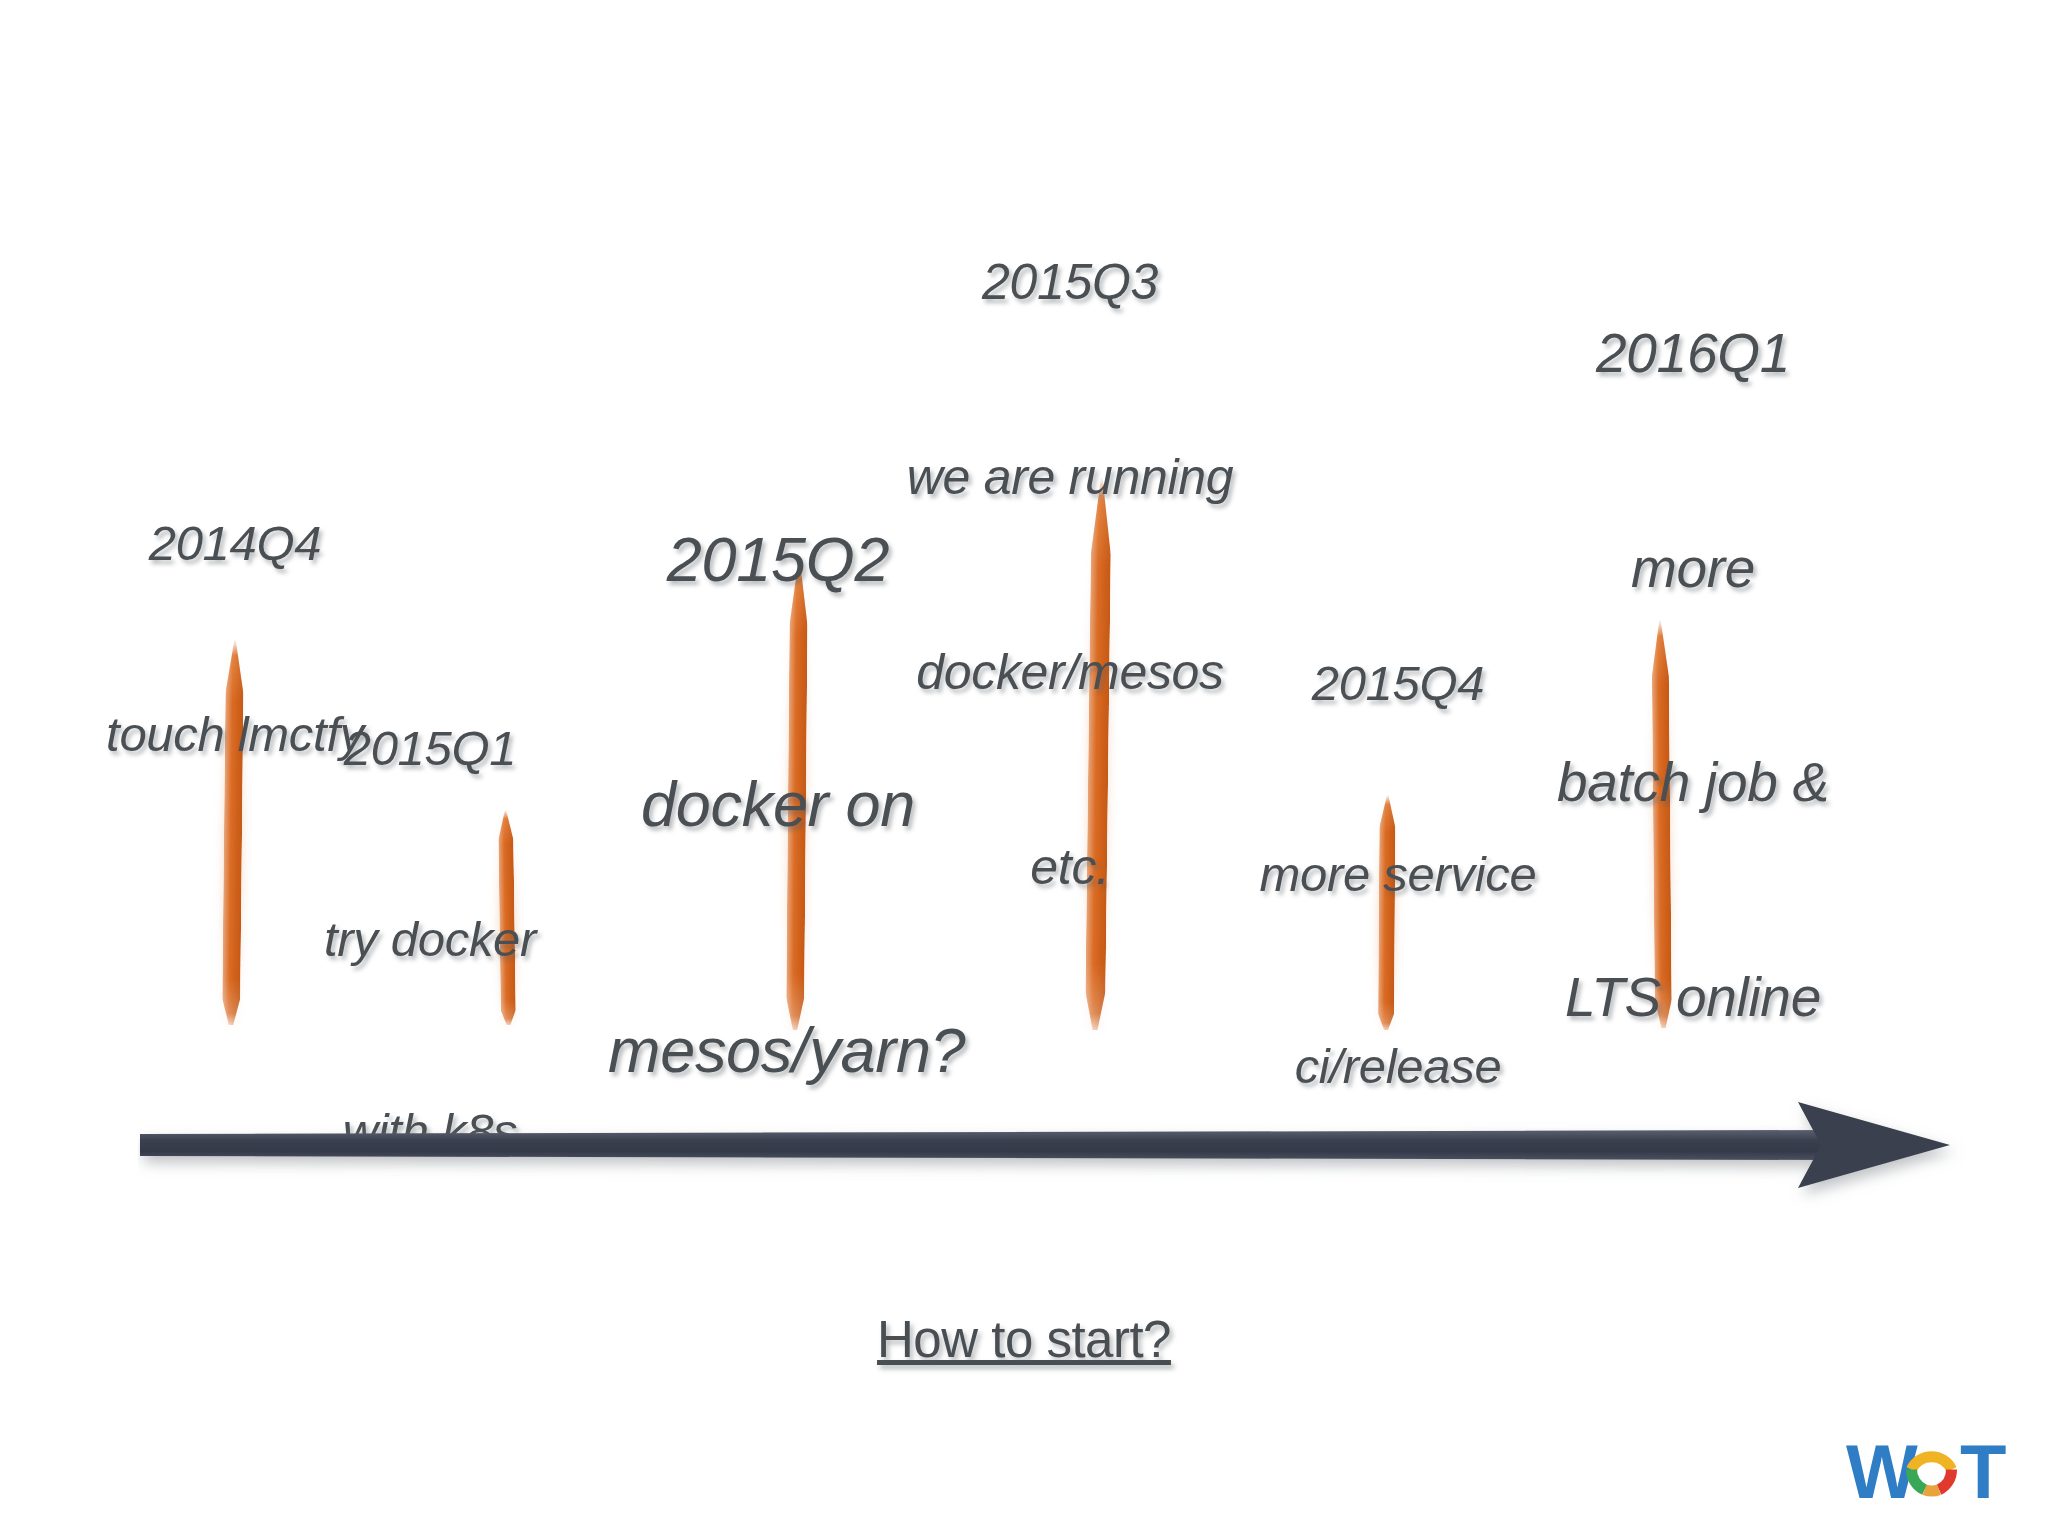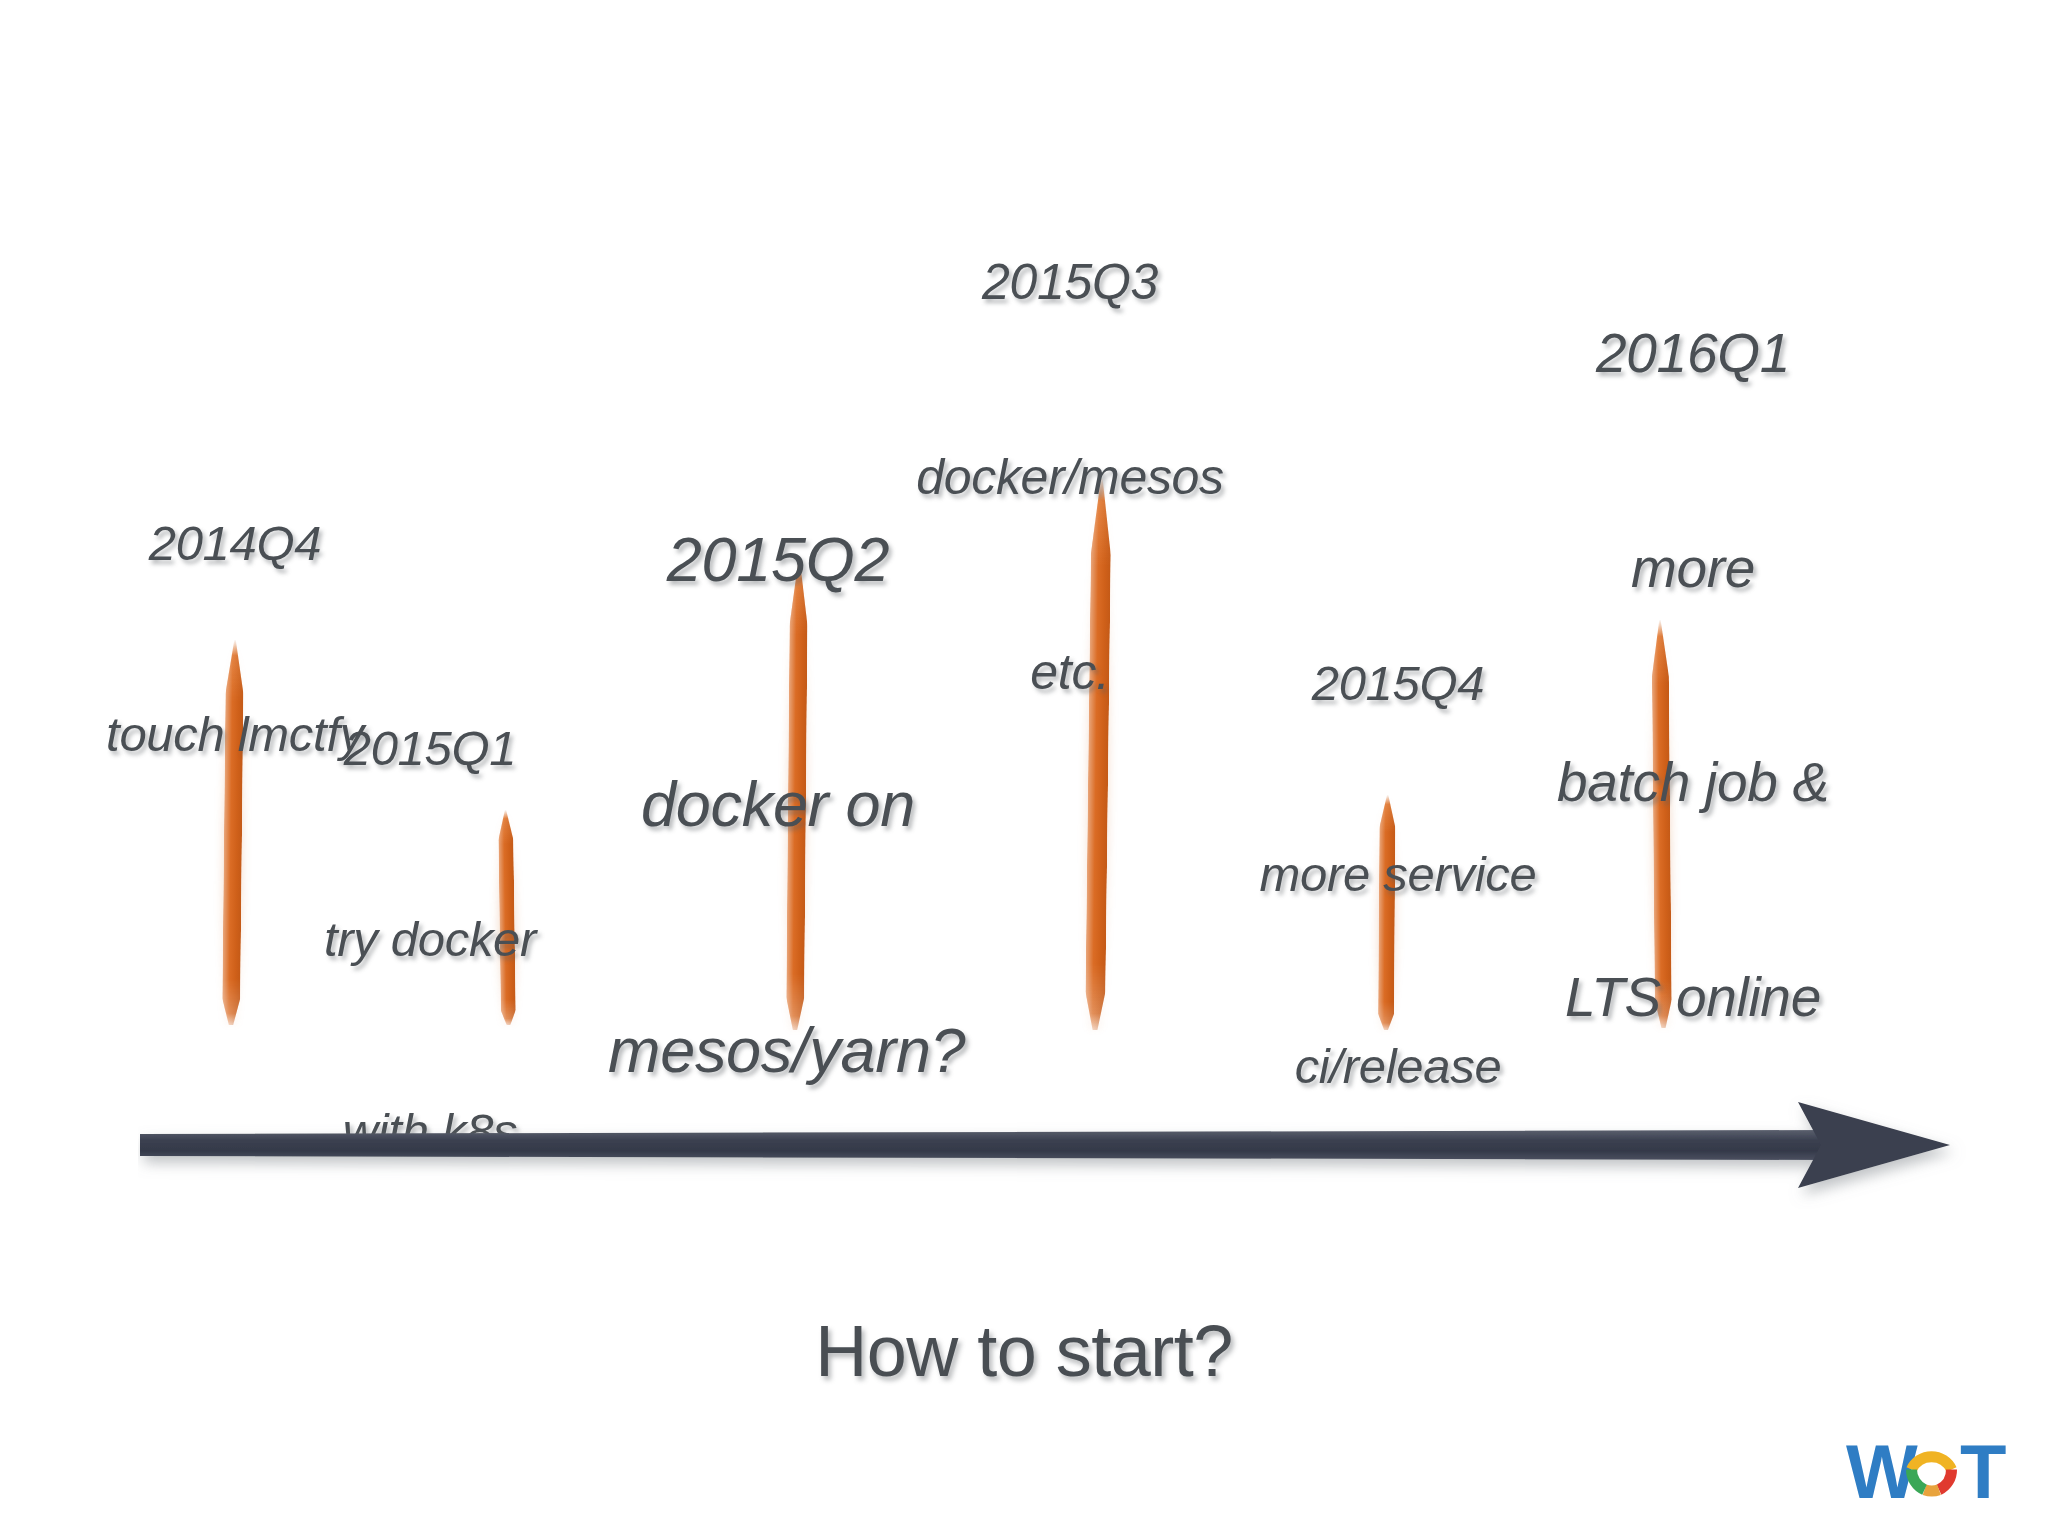--- a/index.html
+++ b/index.html
@@ -162,20 +162,21 @@
   </div>
 
   <div class="label" style="left:608px; top:355px; width:340px; font-size:63px;">
     <span class="ln">2015Q2</span>
     <span class="ln">docker on</span>
     <span class="ln">mesos/yarn?</span>
   </div>
 
   <div class="label" style="left:875px; top:120px; width:390px; font-size:50px;">
     <span class="ln">2015Q3</span>
+    <span class="ln">we are running</span>
     <span class="ln">docker/mesos</span>
     <span class="ln">etc.</span>
   </div>
 
   <div class="label" style="left:1228px; top:525px; width:340px; font-size:49px;">
     <span class="ln">2015Q4</span>
     <span class="ln">more service</span>
     <span class="ln">ci/release</span>
   </div>
 
@@ -199,21 +200,21 @@
       </linearGradient>
     </defs>
     <g filter="url(#arrowShadow)">
 
       <path d="M 2,44 L 1690,40 L 1690,70 L 2,66 Z" fill="url(#shaftGrad)"></path>
 
       <path d="M 1660,12 L 1812,55 L 1660,98 L 1683,55 Z" fill="#3b4050"></path>
     </g>
   </svg>
 
-  <div id="title" style="left:624px; top:1310px; width:800px; font-size:72px;">How to start?</div>
+  <div id="title" style="left:624px; top:1310px; width:800px; font-size:51px;text-decoration:underline;">How to start?</div>
 
   <svg id="logo" viewBox="0 0 168 86" xmlns="http://www.w3.org/2000/svg">
 
     <text x="2" y="70" font-family="'Liberation Sans', sans-serif" font-size="76" font-weight="bold" fill="#2f7dc4">W</text>
 
     <g transform="translate(62,16)">
 
       <path d="M 5.5,25.5 A 22,22 0 0 1 45.5,25.5" fill="none" stroke="#f0b323" stroke-width="11" stroke-linecap="butt"></path>
 
       <path d="M 45.5,25.5 A 22,22 0 0 1 33,45.8" fill="none" stroke="#e03a2f" stroke-width="11" stroke-linecap="butt"></path>

